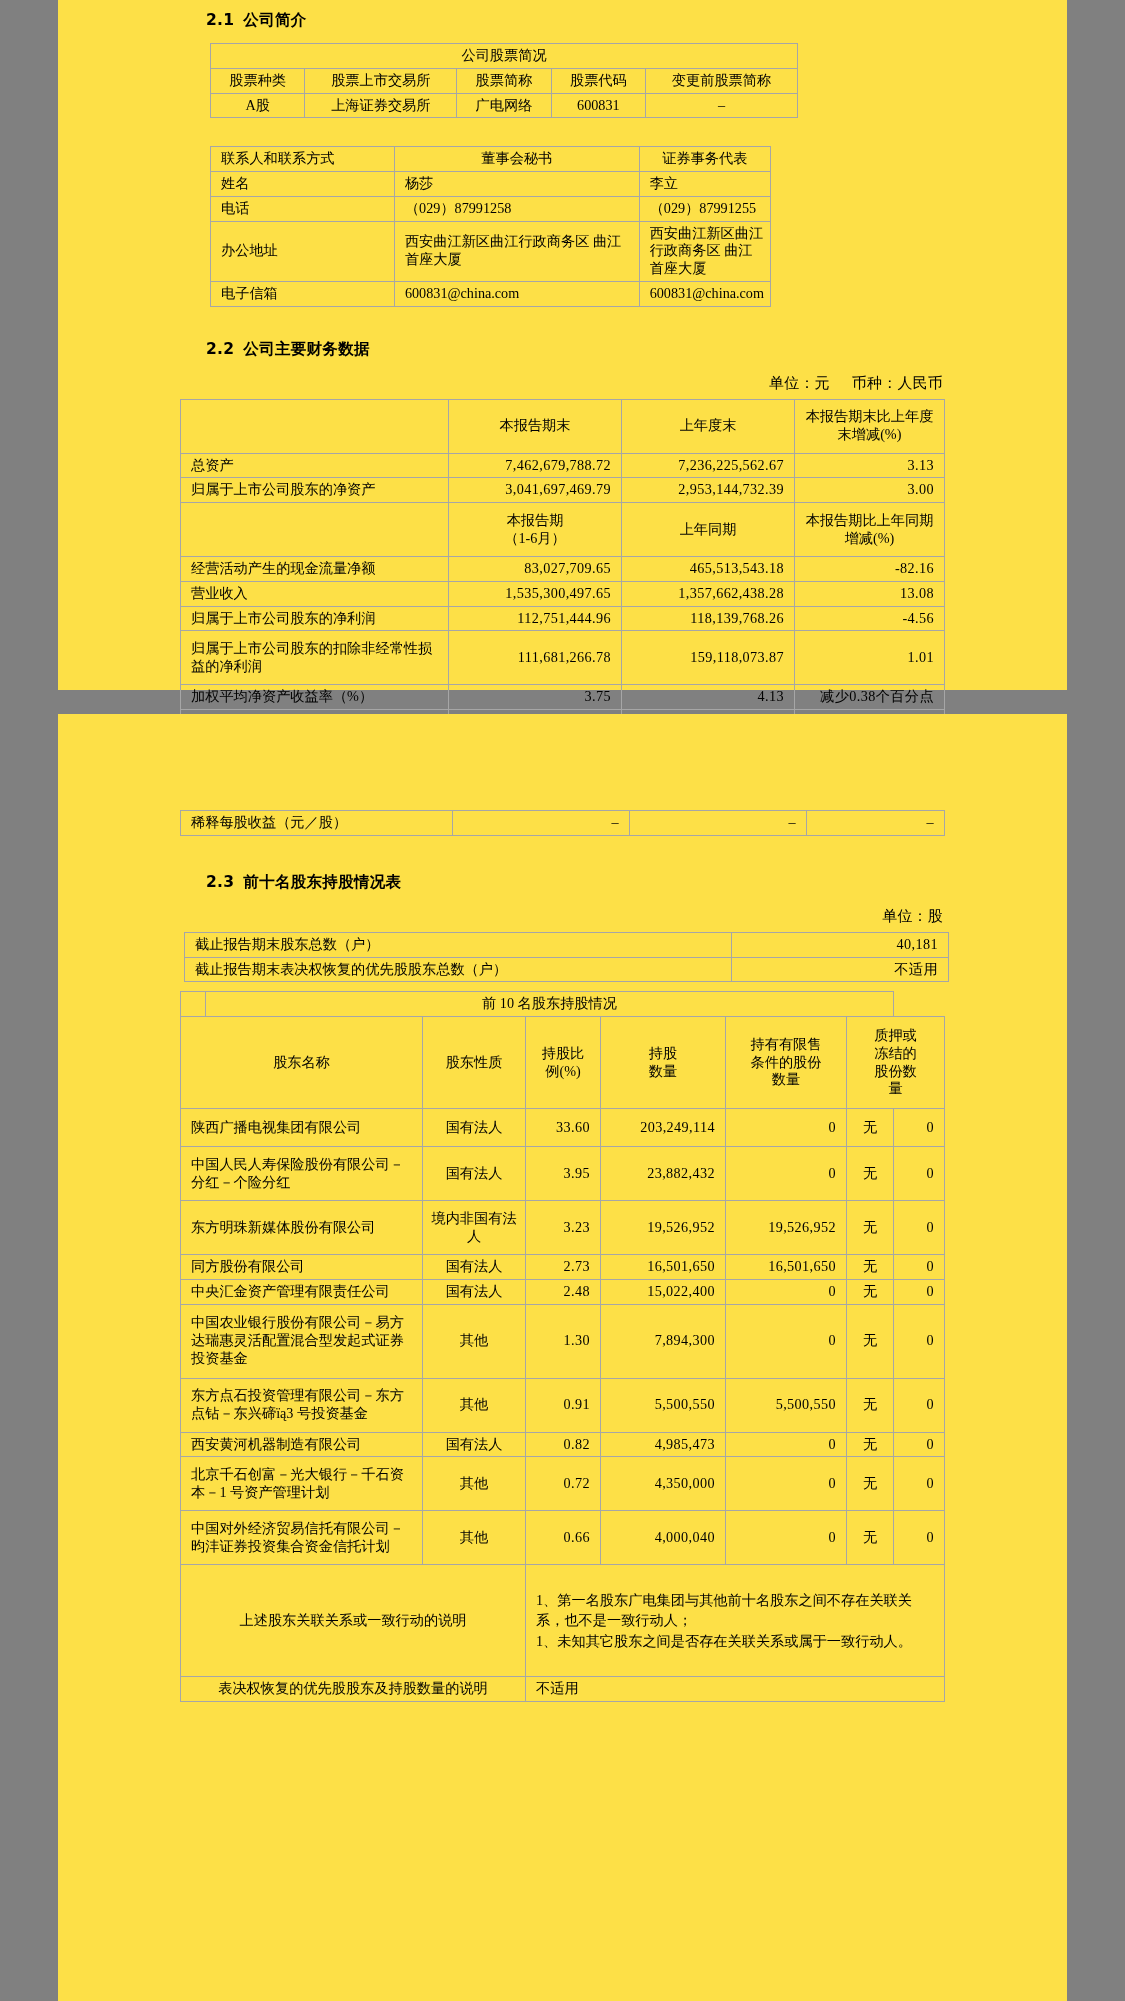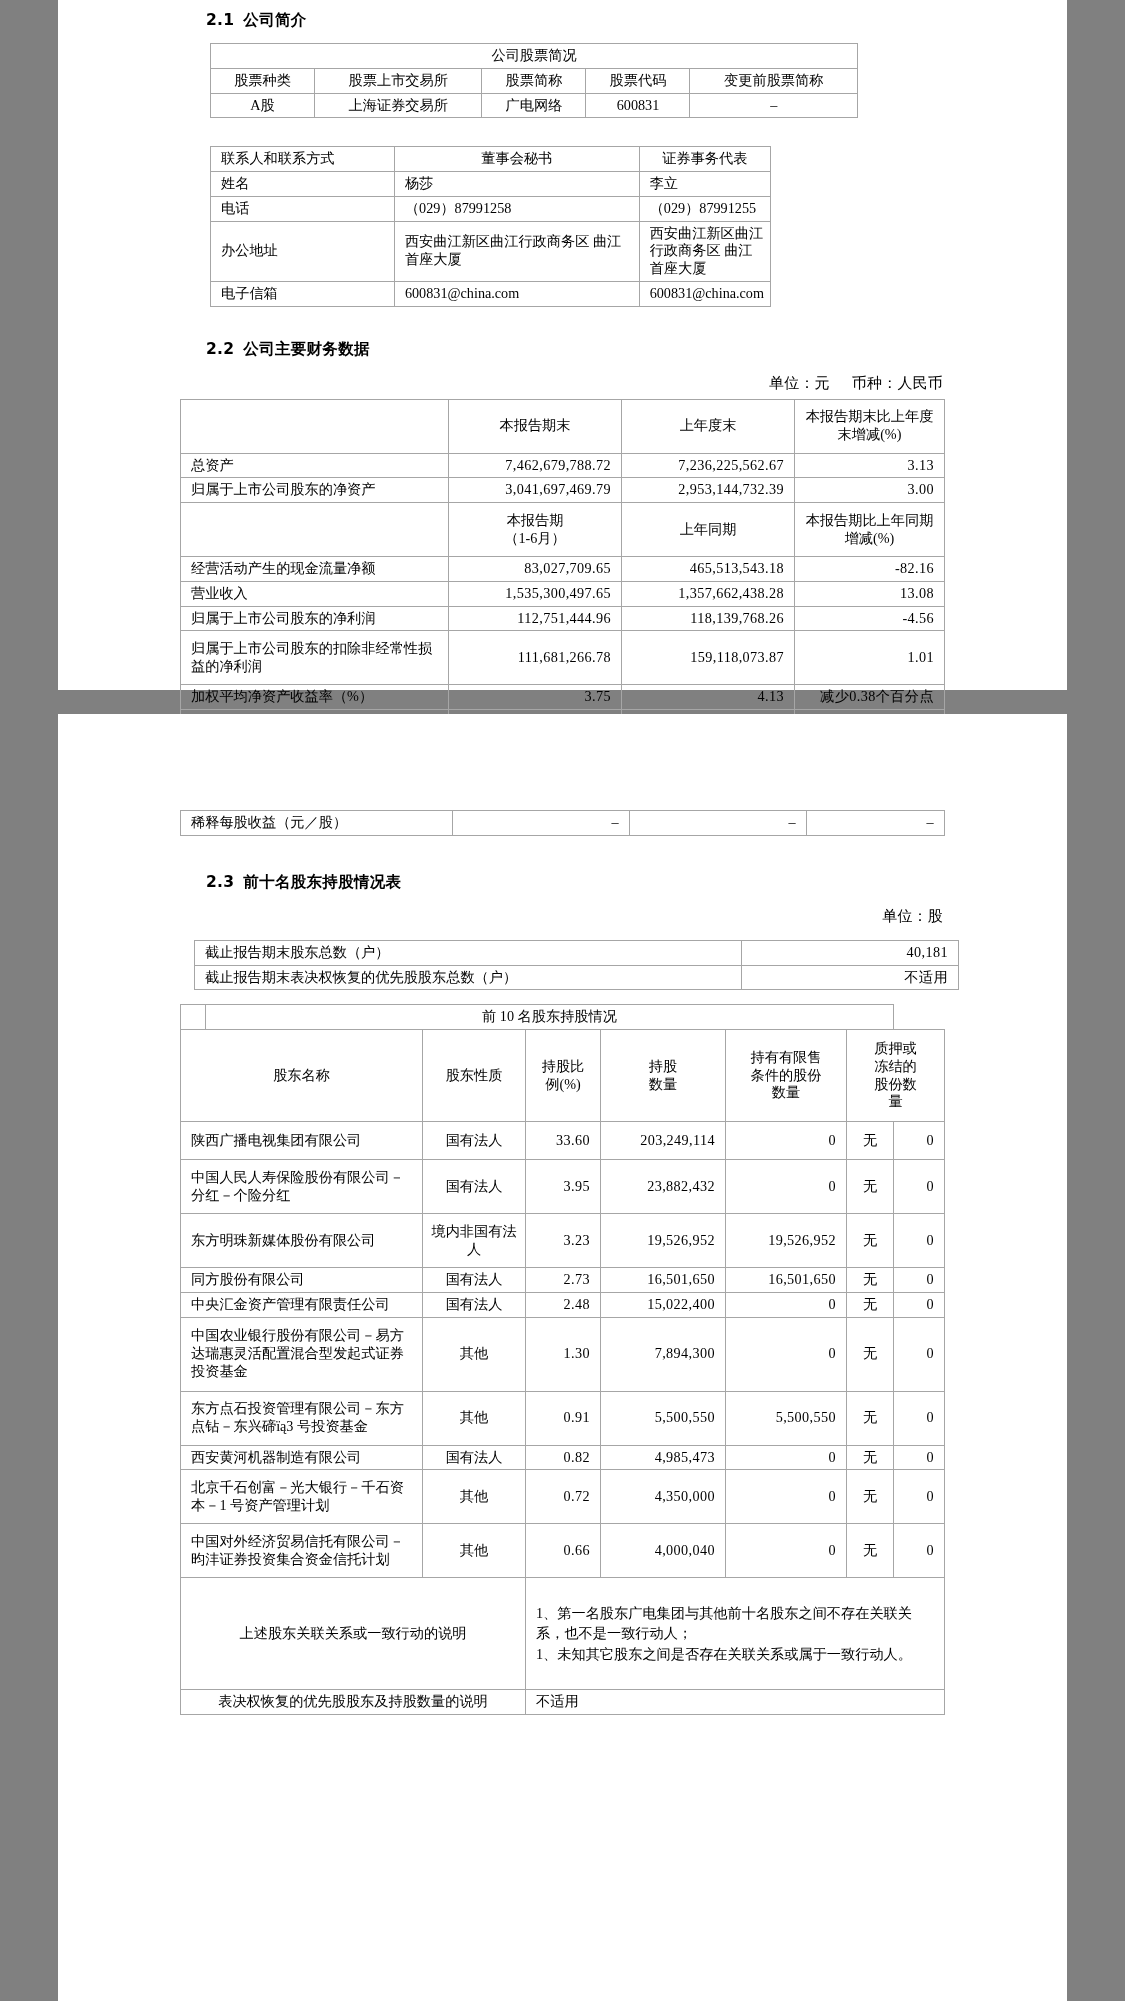--- a/index.html
+++ b/index.html
@@ -6,21 +6,21 @@
     margin: 0;
     padding: 0;
     background: #808080;
   }
   body {
     width: 1125px;
     font-family: "Liberation Serif", "DejaVu Serif", serif;
     color: #000;
   }
   .page {
-    background: #ffffff;
+    background: #fde047;
     width: 1009px;
     margin: 0 auto;
     box-sizing: border-box;
     padding: 0 122px;
     position: relative;
   }
   .page-1 { height: 690px; padding-top: 4px; }
   .gap { height: 24px; background: #808080; }
   .page-2 { height: 1399px; padding-top: 0; }
 
@@ -41,25 +41,25 @@
     letter-spacing: 0.2px;
   }
   .unit-line .sp { display: inline-block; width: 22px; }
 
   table {
     border-collapse: collapse;
     width: 100%;
     font-size: 14.2px;
     line-height: 1.25;
   }
-  table.tbl-stock { width: 648px; margin: 12px 0 0 30px; }
+  table.tbl-stock { width: 588px; margin: 12px 0 0 30px; }
   table.tbl-contact { width: 561px; margin: 28px 0 4px 30px; }
   table.tbl-fin { width: 100%; margin: 0; }
   table.tbl-eps { width: 100%; margin: 0; }
-  table.tbl-total { width: 100%; margin: 14px; }
+  table.tbl-total { width: 100%; margin: 4px; }
   table.tbl-top10 { width: 100%; margin: 9px 0 0 0; }
 
   td, th {
     border: 1px solid #a6a6a6;
     padding: 3px 6px;
     vertical-align: middle;
     font-weight: normal;
     text-align: left;
   }
   .c { text-align: center; }

